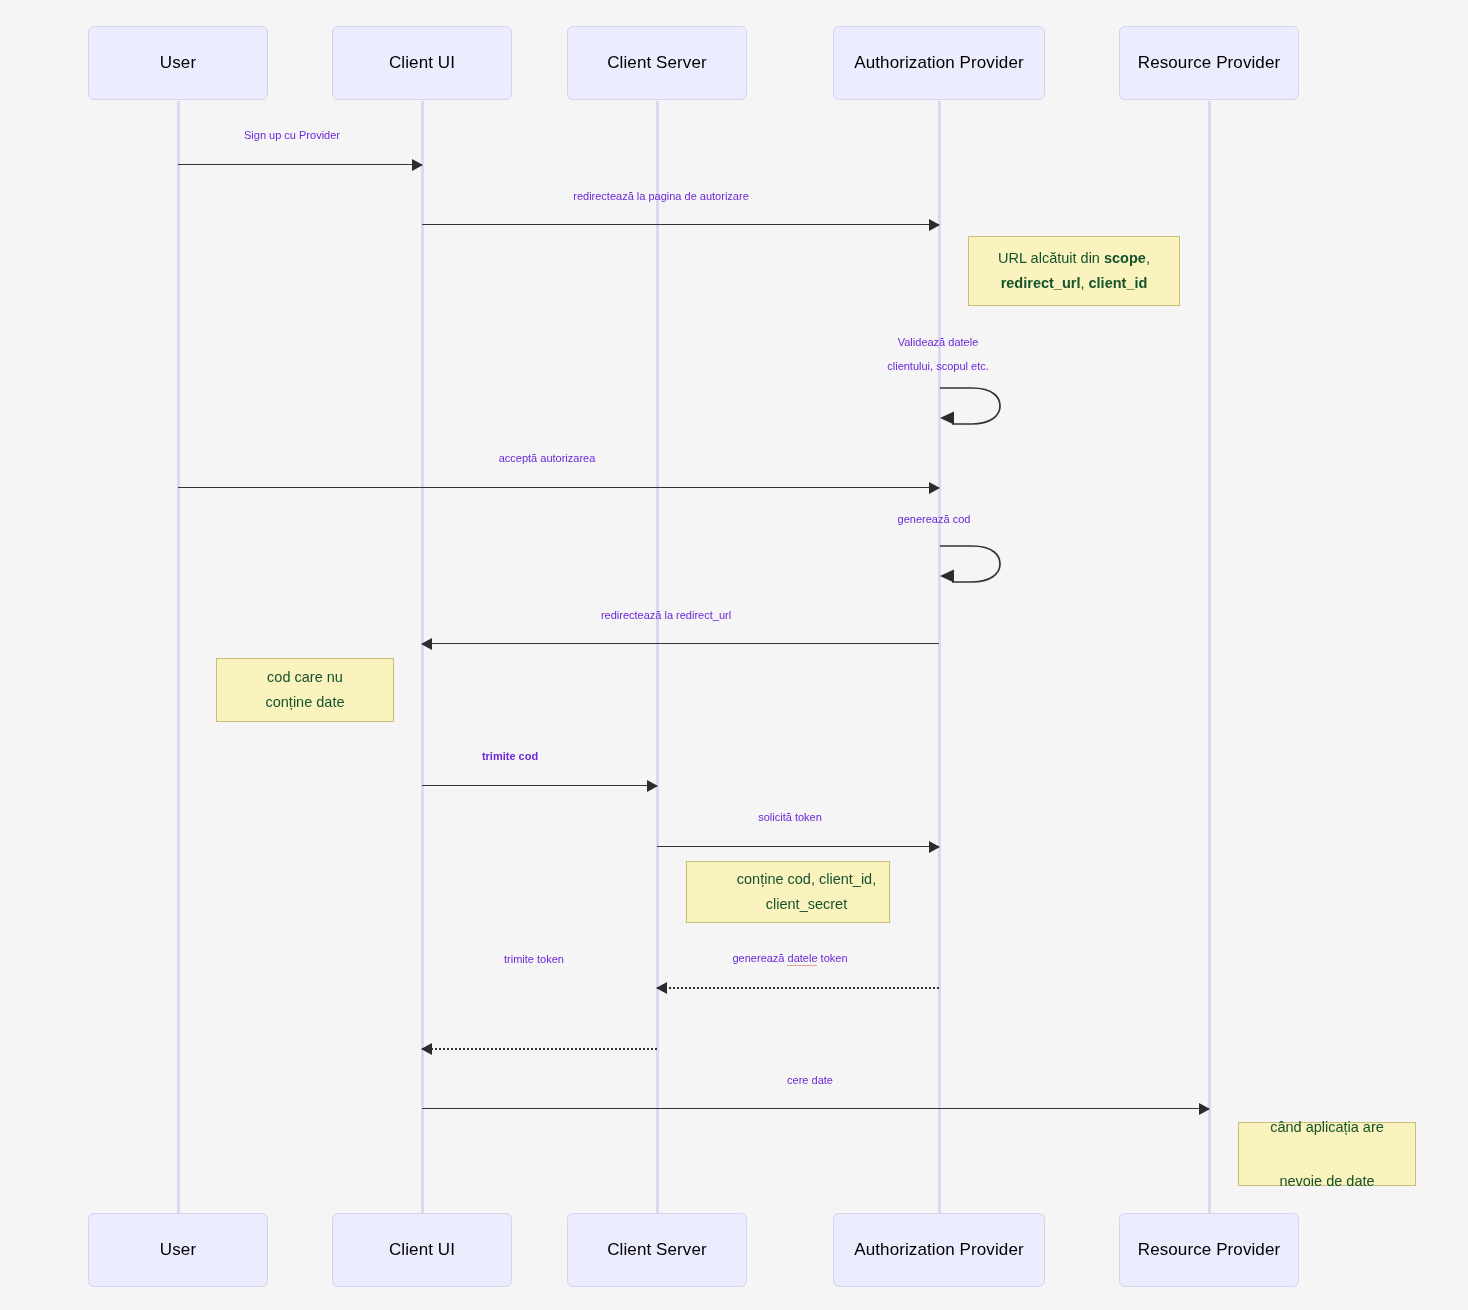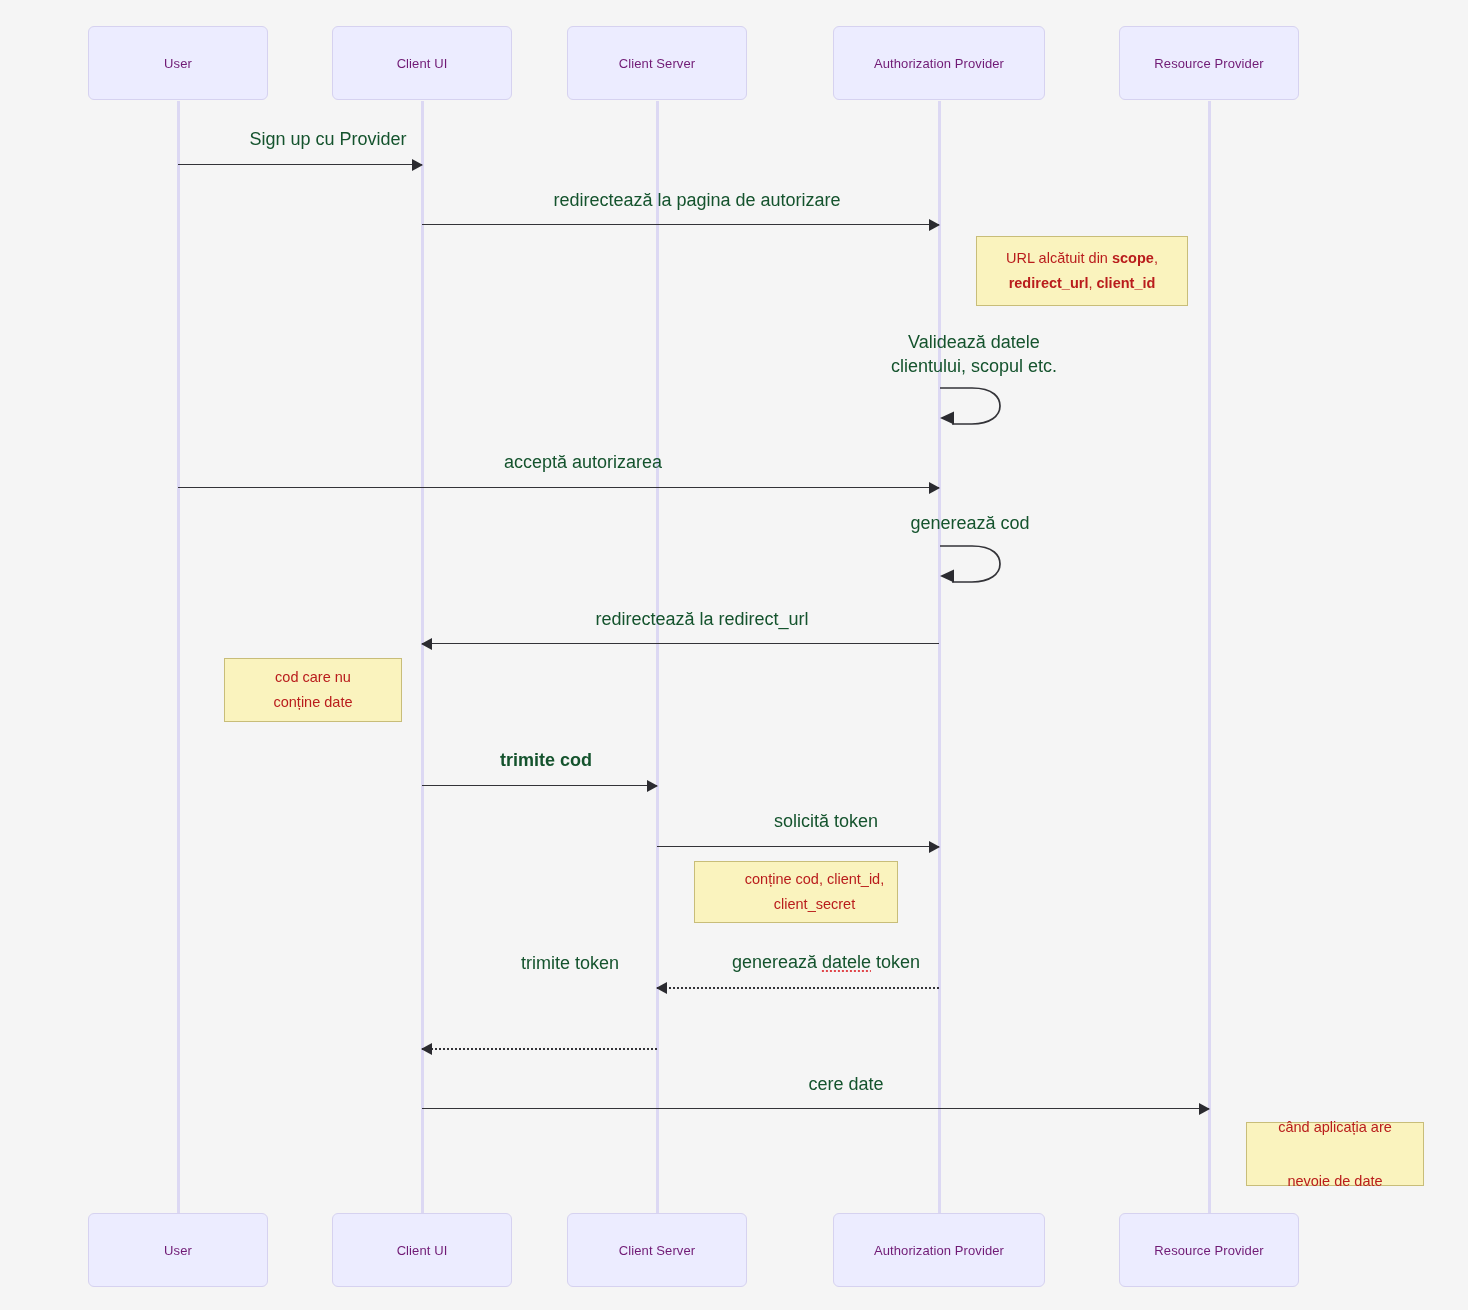--- a/index.html
+++ b/index.html
@@ -24,41 +24,40 @@
     height: 74px;
     background: #ececff;
     border: 1px solid #d6d2f0;
     border-radius: 6px;
     box-sizing: border-box;
     display: flex;
     align-items: center;
     justify-content: center;
   }
   .participant span {
-    font-size: 13px;
-    color: #701a75;
+    font-size: 17px;
+    color: #000000;
     letter-spacing: .1px;
     white-space: nowrap;
   }
   
   .lifeline {
     position: absolute;
     width: 3px;
     background: #dcd8f3;
     top: 101px;
     height: 1112px;
   }
   
   .msg-label {
     position: absolute;
-    font-size: 18px;
-    color: #14532d;
+    font-size: 11px;
+    color: #6d28d9;
     white-space: nowrap;
     transform: translateX(-50%);
-    margin-left: 36px;
   }
   .msg-label.two-line {
     text-align: center;
     line-height: 24px;
   }
   
   .arrow {
     position: absolute;
     height: 2px;
   }
@@ -97,25 +96,24 @@
   .note {
     position: absolute;
     background: #faf3be;
     border: 1px solid #c8bd79;
     box-sizing: border-box;
     display: flex;
     flex-direction: column;
     align-items: center;
     justify-content: center;
     font-size: 14.5px;
-    color: #b91c1c;
+    color: #14532d;
     line-height: 25px;
     text-align: center;
     padding: 4px 10px;
-    margin-left: 8px;
   }
   .note b { font-weight: 700; }
   .spell {
     text-decoration: underline;
     text-decoration-style: dotted;
     text-decoration-color: #e0454a;
     text-underline-offset: 3px;
   }
 </style>
 </head>

